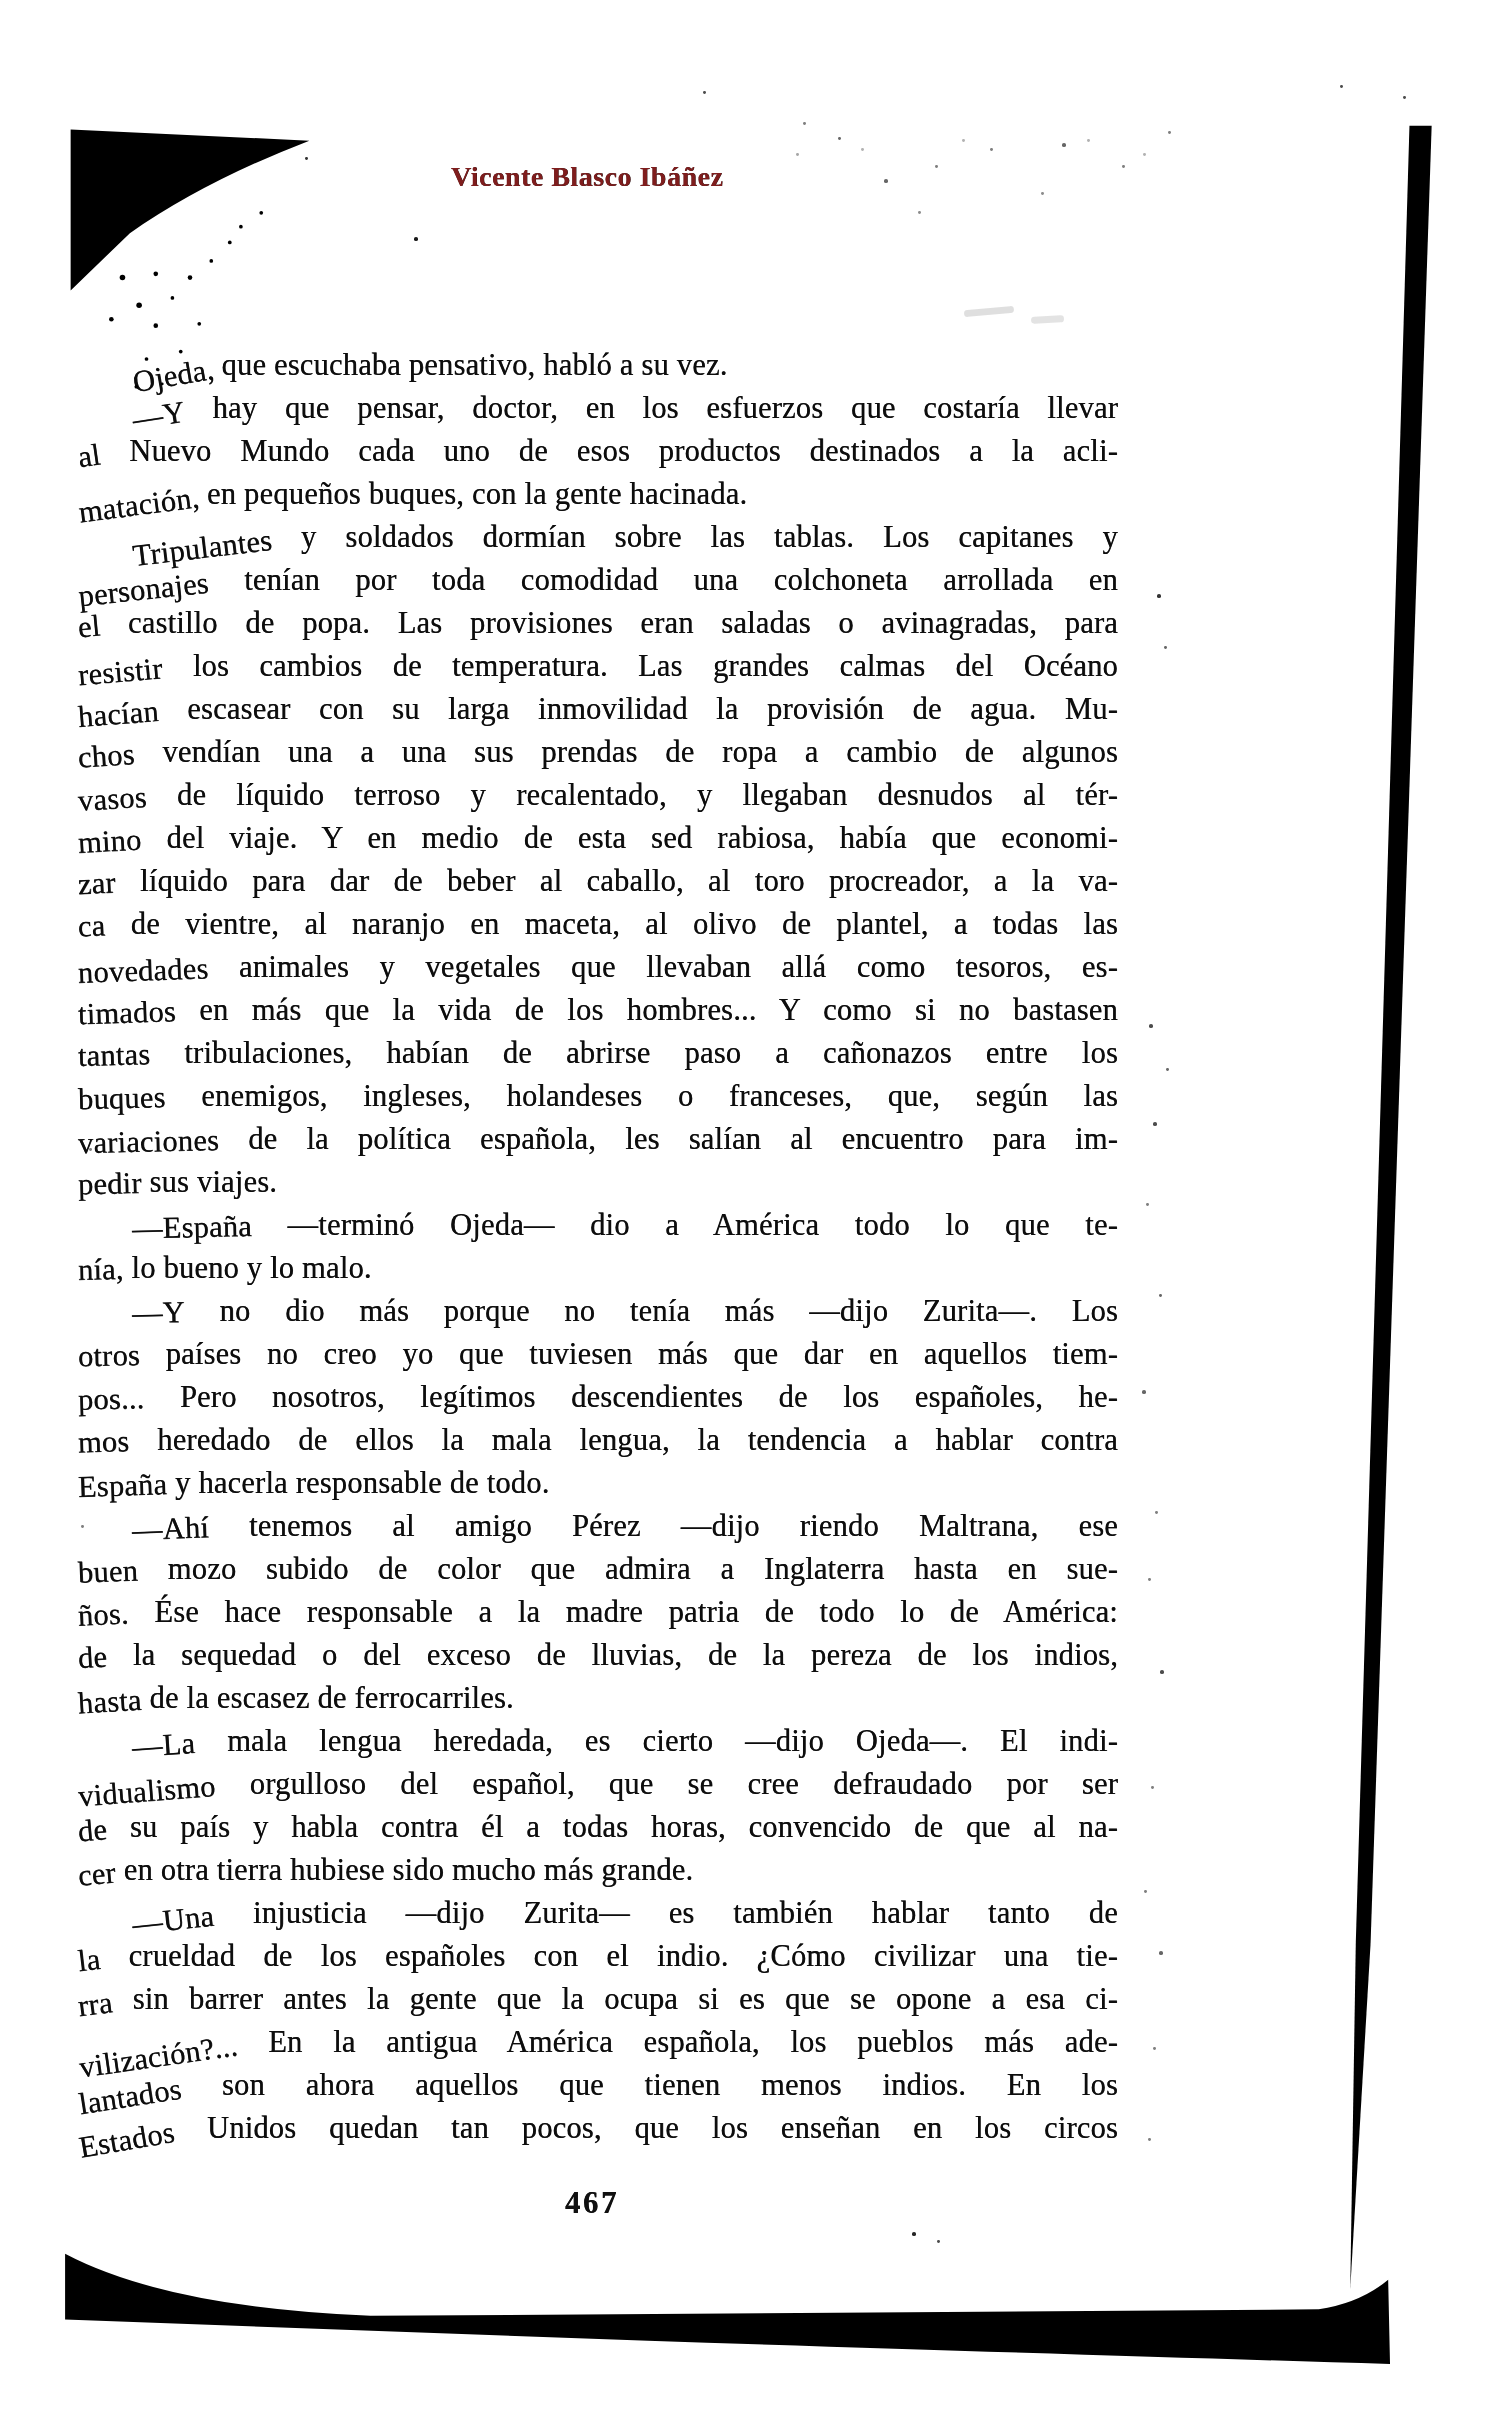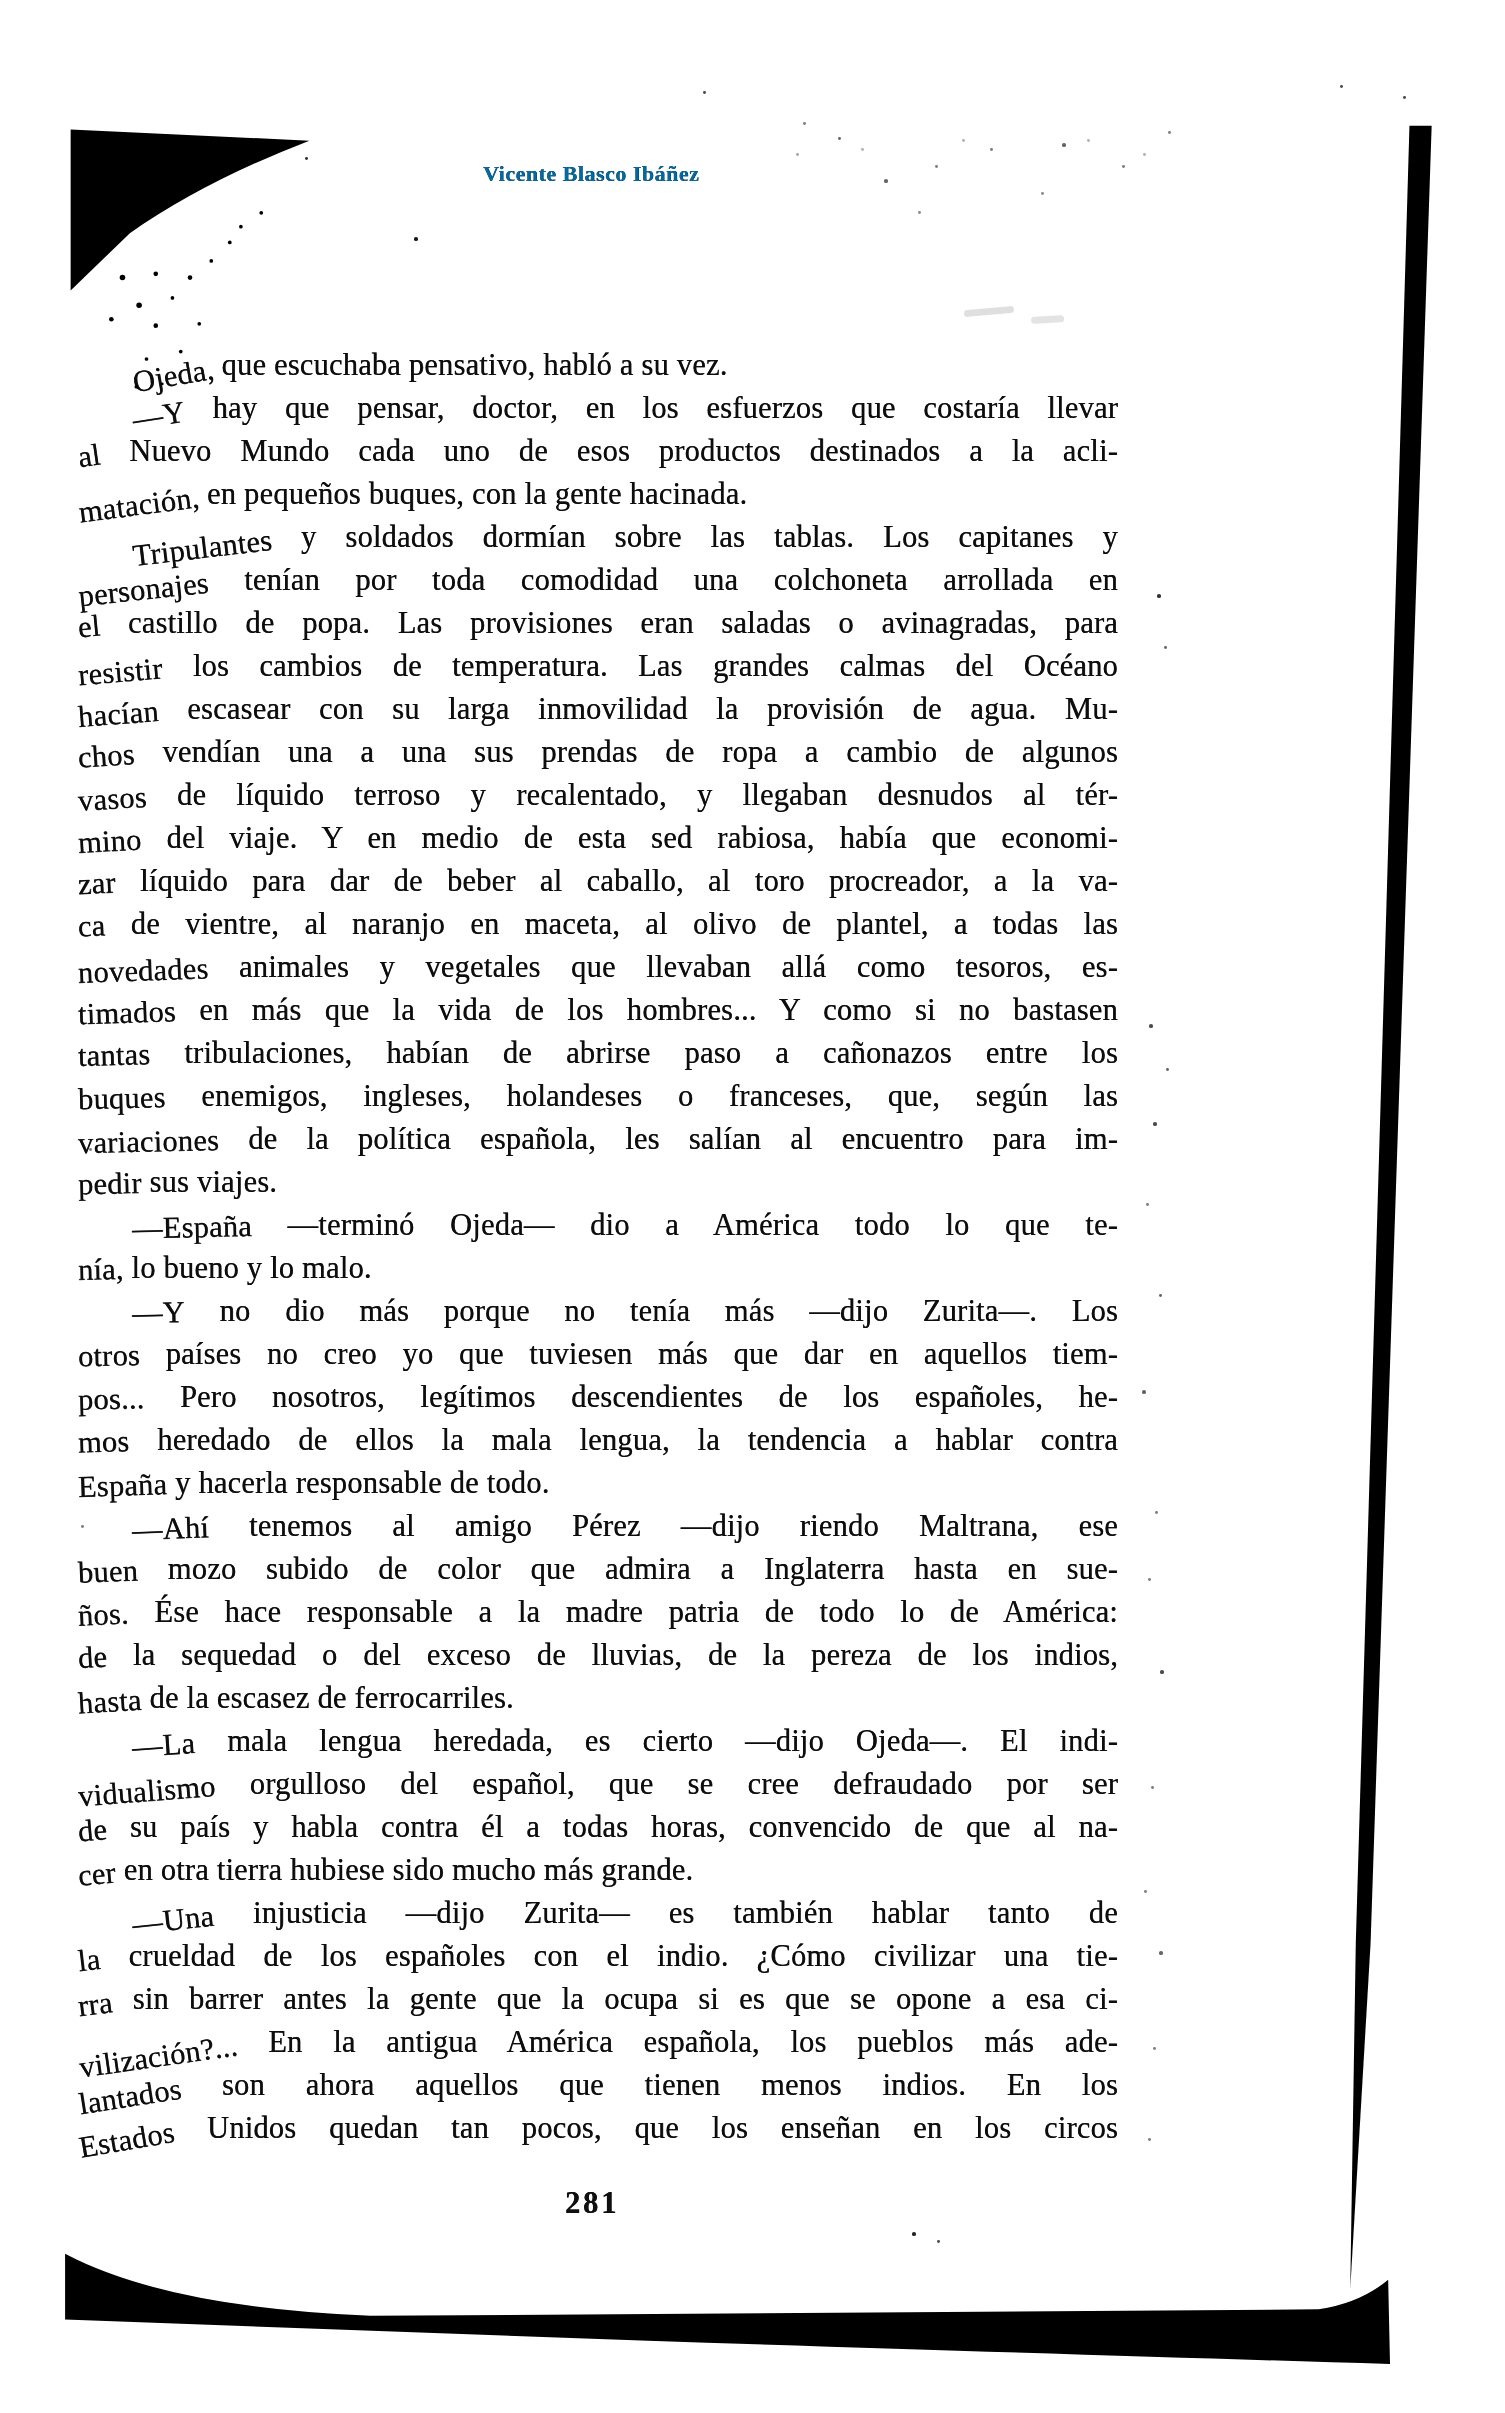--- a/index.html
+++ b/index.html
@@ -6,24 +6,23 @@
   body{
     width:1506px;height:2413px;
     background:#ffffff;
     position:relative;
     overflow:hidden;
     font-family:"Liberation Serif", serif;
   }
   .sheet{position:absolute;inset:0;}
   .running-head{
     position:absolute;left:451px;top:161px;
-    font-size:22px;font-weight:700;color:#0369a1;
+    font-size:28px;font-weight:700;color:#7f1d1d;
     letter-spacing:0.5px;white-space:nowrap;
     text-shadow:0.3px 0.3px 0 #101010;
-    margin-left:32px;
   }
   .textblock{
     position:absolute;left:78px;top:344px;width:1040px;
     color:#0d0d0d;font-size:30.5px;letter-spacing:0.2px;
     text-shadow:0.3px 0.3px 0 rgba(10,10,10,.85);
   }
   .line{
     height:43px;line-height:43px;
     text-align:justify;text-align-last:justify;
   }
@@ -84,21 +83,21 @@
       <div class="line"><span class="head" style="transform: rotate(-4.89deg) translateY(2.1px);">de</span> su país y habla contra él a todas horas, convencido de que al na-</div>
       <div class="line end"><span class="head" style="transform: rotate(-5.45deg) translateY(2.3px);">cer</span> en otra tierra hubiese sido mucho más grande.</div>
       <div class="line indent"><span class="head" style="transform: rotate(-6.06deg) translateY(2.5px);">—Una</span> injusticia —dijo Zurita— es también hablar tanto de</div>
       <div class="line"><span class="head" style="transform: rotate(-6.71deg) translateY(2.7px);">la</span> crueldad de los españoles con el indio. ¿Cómo civilizar una tie-</div>
       <div class="line"><span class="head" style="transform: rotate(-7.39deg) translateY(3px);">rra</span> sin barrer antes la gente que la ocupa si es que se opone a esa ci-</div>
       <div class="line"><span class="head" style="transform: rotate(-8.12deg) translateY(3.1px);">vilización?...</span> En la antigua América española, los pueblos más ade-</div>
       <div class="line"><span class="head" style="transform: rotate(-8.89deg) translateY(3.4px);">lantados</span> son ahora aquellos que tienen menos indios. En los</div>
       <div class="line"><span class="head" style="transform: rotate(-9.7deg) translateY(3.7px);">Estados</span> Unidos quedan tan pocos, que los enseñan en los circos</div>
     </div>
 
-  <div class="folio">281</div>
+  <div class="folio">467</div>
 
   <svg class="artifact-layer" width="1506" height="2413" viewBox="0 0 1627 2608">
 
     <path d="M76,140 L334,152 Q220,196 140,252 L76,314 Z" fill="#000"></path>
     <g fill="#000">
       <circle cx="150" cy="330" r="3"></circle>
         <circle cx="168" cy="352" r="2.5"></circle>
       <circle cx="186" cy="322" r="2"></circle>
         <circle cx="205" cy="300" r="2.5"></circle>
       <circle cx="158" cy="388" r="2"></circle>

